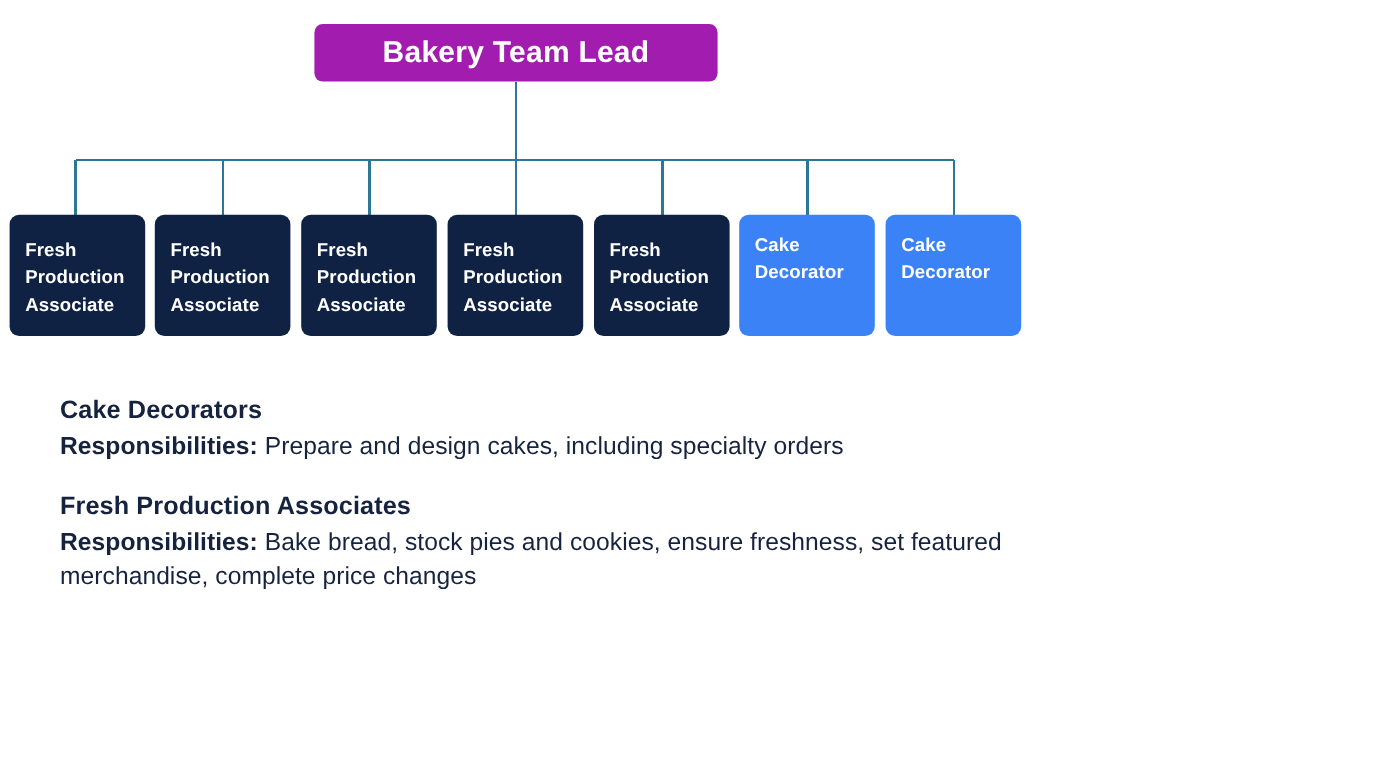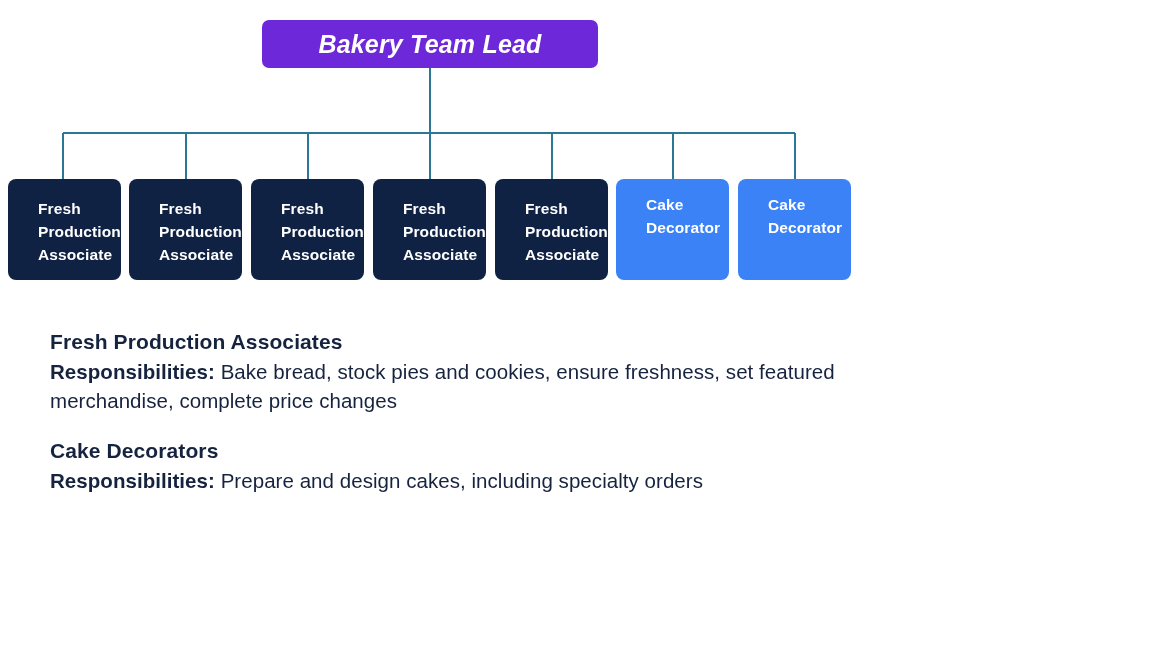--- a/index.html
+++ b/index.html
@@ -24,27 +24,26 @@
     height: 648px;
   }
 
   
   .root-node {
     position: absolute;
     left: 262px;
     top: 20px;
     width: 336px;
     height: 48px;
-    background: #6d28d9;
+    background: #a21caf;
     border-radius: 7px;
     display: flex;
     align-items: center;
     justify-content: center;
     box-sizing: border-box;
-    font-style: italic;
   }
   .root-label {
     color: #ffffff;
     font-size: 25px;
     font-weight: bold;
     letter-spacing: 0.2px;
     line-height: 1;
     white-space: nowrap;
   }
 
@@ -66,21 +65,21 @@
     width: 852px;
     height: 101px;
   }
   .node {
     position: absolute;
     top: 0;
     width: 113px;
     height: 101px;
     border-radius: 8px;
     box-sizing: border-box;
-    padding: 14px 11px 10px 30px;
+    padding: 14px 11px 10px 13px;
     display: flex;
     flex-direction: column;
     justify-content: flex-start;
   }
   .node.navy {
     background: #102244;
   }
   .node.orange {
     background: #3b82f6;
   }
@@ -194,24 +193,24 @@
     <div class="node orange" style="left:730px;">
       <span class="node-label">Cake
 Decorator</span>
     </div>
 
   </div>
 
   <div class="legend">
 
     <div class="legend-block">
+      <div class="legend-heading">Cake Decorators</div>
+      <div class="legend-body"><span class="resp-label">Responsibilities:</span><span> Prepare and design cakes, including specialty orders</span></div>
+    </div>
+
+    <div class="legend-block">
       <div class="legend-heading">Fresh Production Associates</div>
       <div class="legend-body"><span class="resp-label">Responsibilities:</span><span> Bake bread, stock pies and cookies, ensure freshness, set featured merchandise, complete price changes</span></div>
     </div>
 
-    <div class="legend-block">
-      <div class="legend-heading">Cake Decorators</div>
-      <div class="legend-body"><span class="resp-label">Responsibilities:</span><span> Prepare and design cakes, including specialty orders</span></div>
-    </div>
-
   </div>
 
 </div>
 
 </body></html>

